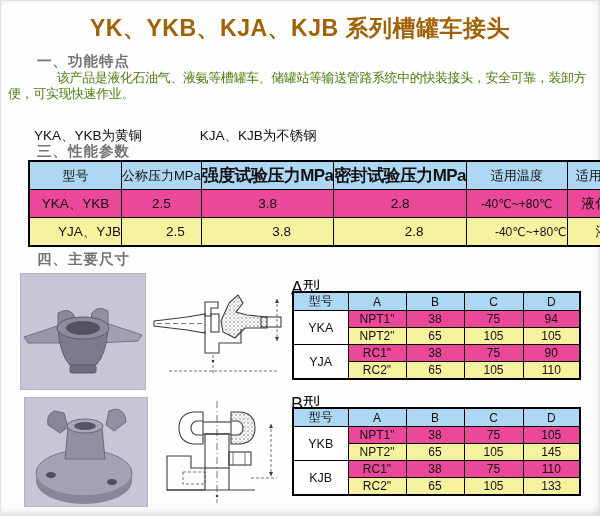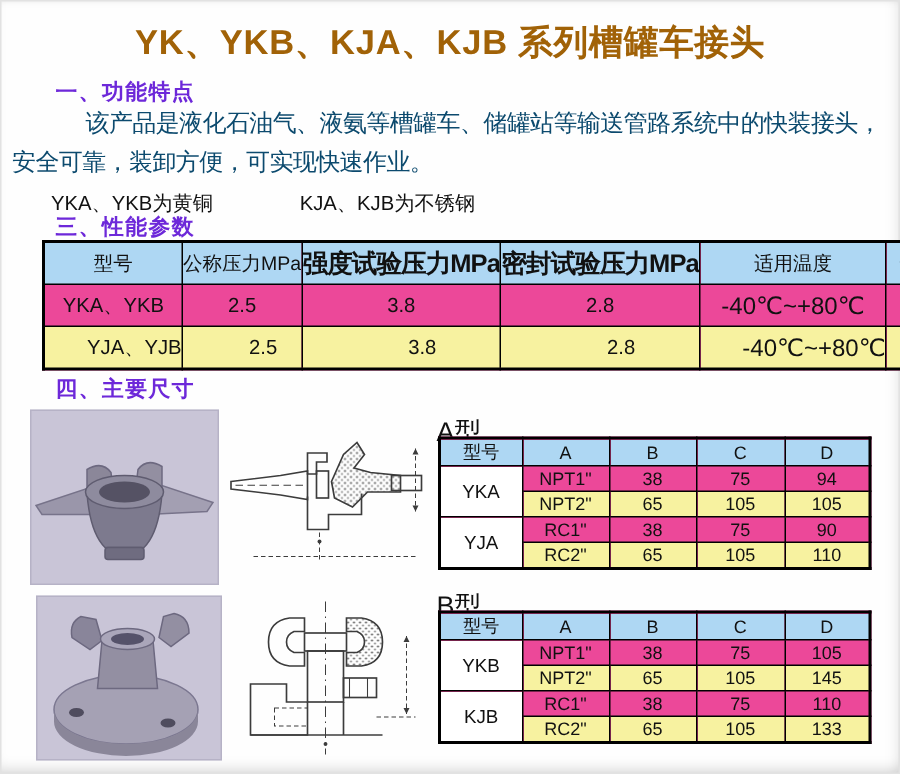--- a/index.html
+++ b/index.html
@@ -16,46 +16,46 @@
                inset -8px 0 10px -7px rgba(0,0,0,.10),
                inset 0 4px 6px -4px rgba(0,0,0,.10);
   }
   .title{
     position:absolute;top:13px;left:0;width:600px;
     text-align:center;font-size:23px;font-weight:bold;color:#a16207;
     letter-spacing:0.5px;
   }
   .sec-h{
     position:absolute;left:37px;
-    font-size:14.5px;font-weight:bold;color:#6d28d9;letter-spacing:1px;
+    font-size:14.5px;font-weight:bold;color:#737373;letter-spacing:1px;
   }
   .sec-h.h1{top:52px;}
   .sec-h.h2{top:110px;}
   .sec-h.h3{top:142px;}
   .sec-h.h4{top:250px;}
   .para{
     position:absolute;left:8px;top:70px;width:586px;
-    font-size:16px;line-height:26px;color:#0c4a6e;
+    font-size:13px;line-height:16px;color:#4d7c0f;
     text-indent:49px;letter-spacing:-0.4px;
   }
   .materials{
     position:absolute;left:34px;top:127px;font-size:13.5px;color:#111;
   }
   .materials .right{margin-left:54px;}
 
   table{border-collapse:collapse;table-layout:fixed;background:#ec4899;}
   table.perf{position:absolute;left:28px;top:160px;border:2px solid #000;}
   table.perf th,table.perf td{
     border:1px solid #000;text-align:center;vertical-align:middle;
     padding:0;font-weight:normal;color:#111;overflow:hidden;white-space:nowrap;
   }
   table.perf th{height:27px;background:#aed7f3;font-size:13px;}
   table.perf th.hsm{font-size:17px;letter-spacing:-0.6px;font-weight:bold;}
   table.perf td{height:27px;font-size:13.5px;}
-  table.perf td.sm{font-size:16px;}
+  table.perf td.sm{font-size:12px;}
   tr.yellow td{background:#f7f2a0;padding-left:28px;}
 
   .dim-label{
     position:absolute;left:291px;font-size:18px;color:#111;
   }
   .dim-label.a{top:276px;}
   .dim-label.b{top:392px;}
   table.dim{position:absolute;left:292px;border:2px solid #000;}
   table.dim.a{top:291px;}
   table.dim.b{top:407px;}

